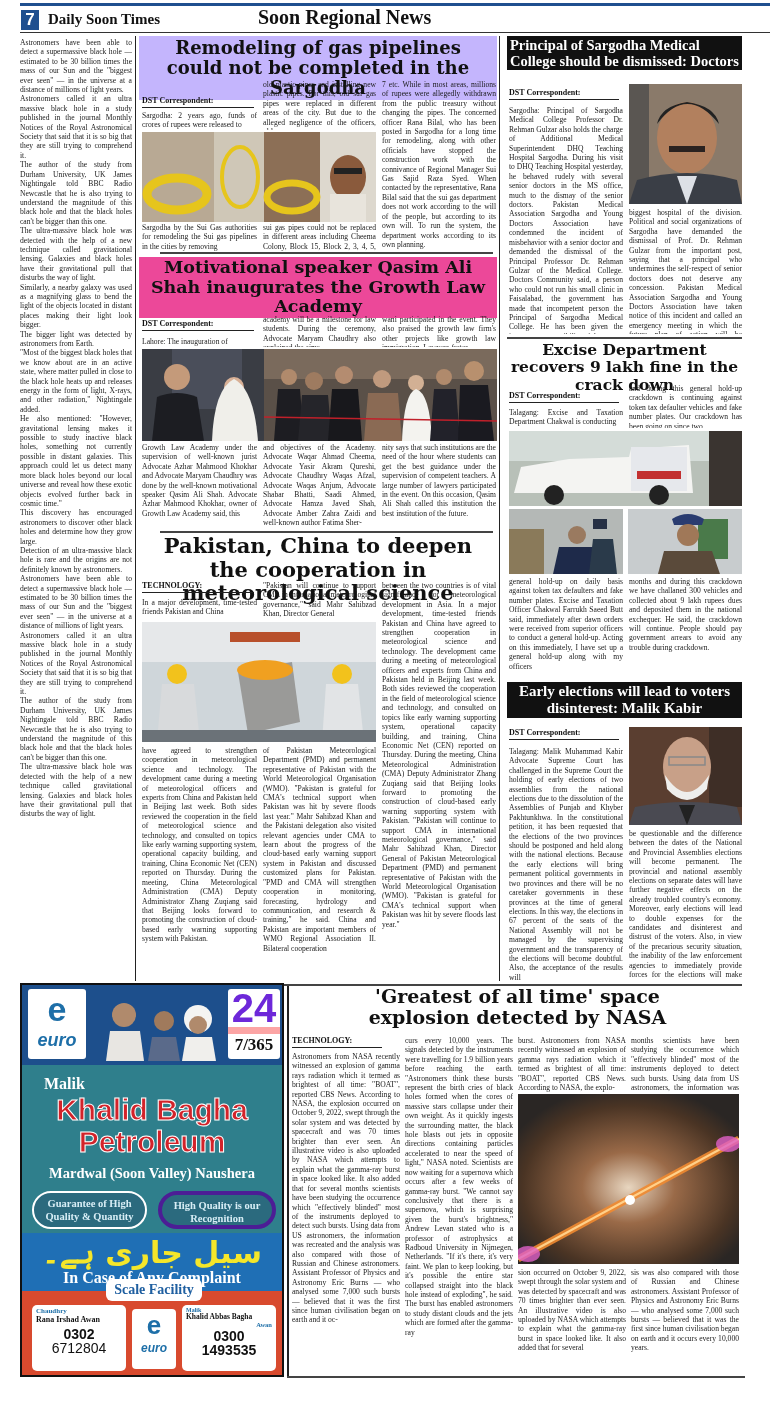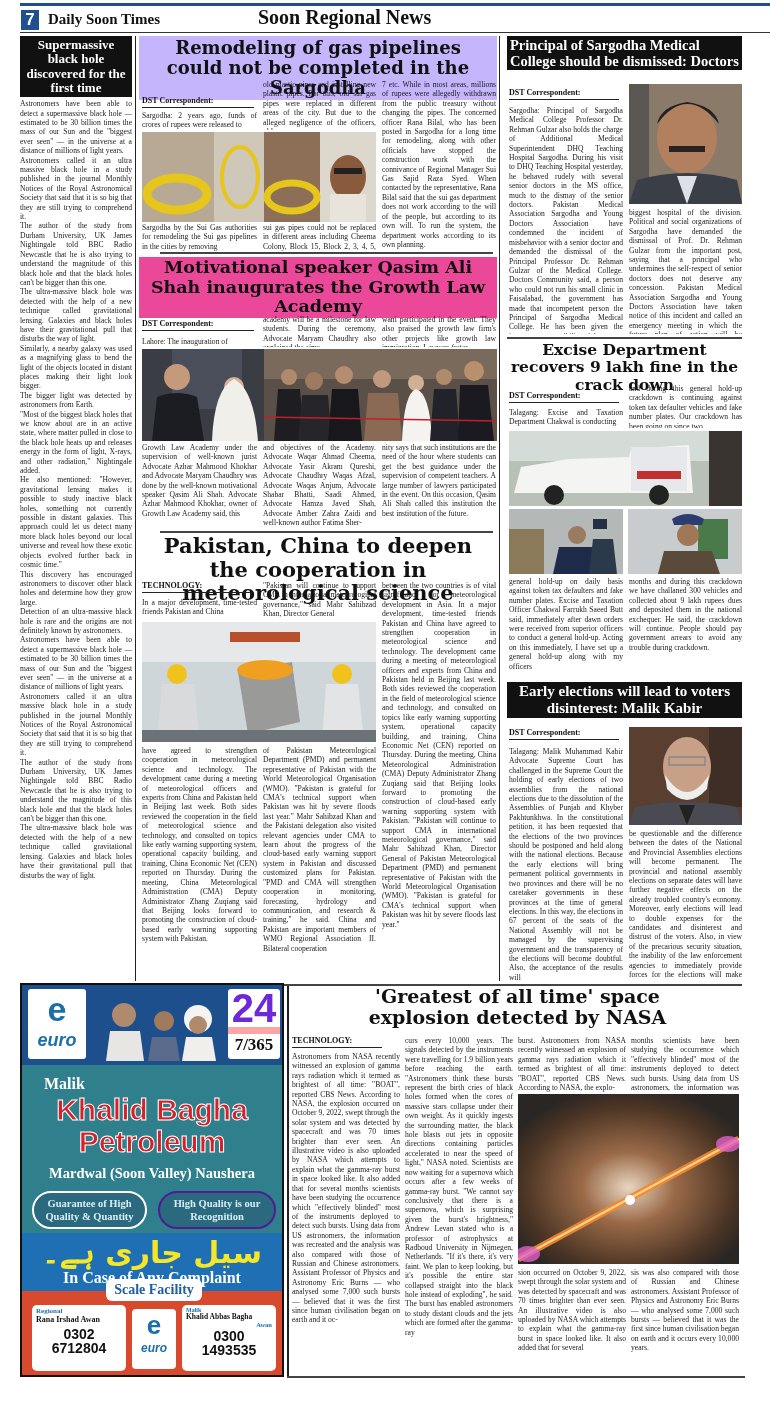--- a/index.html
+++ b/index.html
@@ -26,21 +26,20 @@
 </head>
 <body>
 
 <div class="abs topbar"></div>
 <div class="abs pnum">7</div>
 <div class="abs paper">Daily Soon Times</div>
 <div class="abs section">Soon Regional News</div>
 <div class="abs hrule"></div>
 
 <div class="abs" style="left:20px;top:36px;width:112px;height:945px;">
-  <div class="headline hl-dark" style="font-size:13px;padding:2px 2px;line-height:1.1;">Supermassive black hole discovered for the first time</div>
   <div class="txt" id="bh-body" style="height:898px;margin-top:2px;text-align:justify;">
       <p>Astronomers have been able to detect a supermassive black hole — estimated to be 30 billion times the mass of our Sun and the "biggest ever seen" — in the universe at a distance of millions of light years.</p>
       <p>Astronomers called it an ultra massive black hole in a study published in the journal Monthly Notices of the Royal Astronomical Society that said that it is so big that they are still trying to comprehend it.</p>
       <p>The author of the study from Durham University, UK James Nightingale told BBC Radio Newcastle that he is also trying to understand the magnitude of this black hole and that the black holes can't be bigger than this one.</p>
       <p>The ultra-massive black hole was detected with the help of a new technique called gravitational lensing. Galaxies and black holes have their gravitational pull that disturbs the way of light.</p>
       <p>Similarly, a nearby galaxy was used as a magnifying glass to bend the light of the objects located in distant places making their light look bigger.</p>
       <p>The bigger light was detected by astronomers from Earth.</p>
       <p>"Most of the biggest black holes that we know about are in an active state, where matter pulled in close to the black hole heats up and releases energy in the form of light, X-rays, and other radiation," Nightingale added.</p>
       <p>He also mentioned: "However, gravitational lensing makes it possible to study inactive black holes, something not currently possible in distant galaxies. This approach could let us detect many more black holes beyond our local universe and reveal how these exotic objects evolved further back in cosmic time."</p>
       <p>This discovery has encouraged astronomers to discover other black holes and determine how they grow large.</p>
@@ -245,31 +244,31 @@
   </div>
   <div class="abs" style="left:206px;top:4px;width:52px;height:70px;background:#fff;text-align:center;border-radius:3px;">
     <div style="font-family:'Liberation Sans',sans-serif;font-weight:bold;font-size:40px;color:#6d28d9;line-height:38px;">24</div>
     <div style="font-family:'Liberation Serif',serif;font-weight:bold;font-size:17px;color:#111;border-top:7px solid #fca5a5;line-height:22px;">7/365</div>
   </div>
   <div class="abs" style="left:22px;top:90px;font-family:'Liberation Serif',serif;font-weight:bold;font-size:16px;color:#fff;">Malik</div>
   <div class="abs" style="left:0;top:108px;width:260px;text-align:center;font-family:'Liberation Sans',sans-serif;font-weight:bold;font-size:30px;color:#d2232a;-webkit-text-stroke:1px #fff;">Khalid Bagha</div>
   <div class="abs" style="left:0;top:140px;width:260px;text-align:center;font-family:'Liberation Sans',sans-serif;font-weight:bold;font-size:30px;color:#d2232a;-webkit-text-stroke:1px #fff;">Petroleum</div>
   <div class="abs" style="left:0;top:180px;width:260px;text-align:center;font-family:'Liberation Serif',serif;font-weight:bold;font-size:14.5px;color:#fff;">Mardwal (Soon Valley) Naushera</div>
   <div class="abs" style="left:10px;top:206px;width:115px;height:38px;border:2px solid #fff;border-radius:20px;background:#2b6a7e;color:#d8eef6;font-family:'Liberation Serif',serif;font-weight:bold;font-size:10.5px;text-align:center;padding-top:4px;line-height:13px;">Guarantee of High Quality &amp; Quantity</div>
-  <div class="abs" style="left:136px;top:206px;width:118px;height:38px;border:2px solid #4c1d95;border-radius:20px;background:#2b6a7e;color:#d8eef6;font-family:'Liberation Serif',serif;font-weight:bold;font-size:10.5px;text-align:center;padding-top:4px;line-height:13px;">High Quality is our Recognition</div>
+  <div class="abs" style="left:136px;top:206px;width:118px;height:38px;border:4px solid #4c1d95;border-radius:20px;background:#2b6a7e;color:#d8eef6;font-family:'Liberation Serif',serif;font-weight:bold;font-size:10.5px;text-align:center;padding-top:4px;line-height:13px;">High Quality is our Recognition</div>
   <div class="abs" style="left:0;top:248px;width:260px;height:60px;background:#1f6fb5;"></div>
   <div class="abs" style="left:0;top:248px;width:260px;text-align:center;font-family:'DejaVu Sans',sans-serif;font-weight:bold;font-size:30px;color:#f5e62a;direction:rtl;line-height:40px;">سیل جاری ہے۔</div>
   <div class="abs" style="left:0;top:284px;width:260px;text-align:center;font-family:'Liberation Serif',serif;font-weight:bold;font-size:16px;color:#fff;">In Case of Any Complaint</div>
   <div class="abs" style="left:0;top:306px;width:260px;height:84px;background:#d84a2e;"></div>
   <div class="abs" style="left:84px;top:294px;width:96px;height:22px;background:#fff;border-radius:6px;text-align:center;font-family:'Liberation Serif',serif;font-weight:bold;font-size:14px;color:#1f5fa0;line-height:22px;">Scale Facility</div>
   <div class="abs" style="left:10px;top:320px;width:94px;height:66px;background:#fff;border-radius:5px;padding:2px 4px;">
-    <div style="font-family:'Liberation Serif',serif;font-size:7px;font-weight:bold;color:#1e6fa8;">Regional</div>
+    <div style="font-family:'Liberation Serif',serif;font-size:7px;font-weight:bold;color:#1e6fa8;">Chaudhry</div>
     <div style="font-family:'Liberation Serif',serif;font-size:8px;font-weight:bold;color:#111;">Rana Irshad Awan</div>
     <div style="font-family:'Liberation Sans',sans-serif;font-size:14px;font-weight:bold;color:#111;text-align:center;line-height:14px;margin-top:3px;">0302</div>
-    <div style="font-family:'Liberation Sans',sans-serif;font-size:14px;font-weight:bold;color:#111;text-align:center;line-height:14px;">6712804</div>
+    <div style="font-family:'Liberation Sans',sans-serif;font-size:14px;font-weight:normal;color:#111;text-align:center;line-height:14px;">6712804</div>
   </div>
   <div class="abs" style="left:110px;top:324px;width:44px;height:60px;background:#fff;border-radius:4px;text-align:center;">
     <div style="font-family:'Liberation Sans',sans-serif;font-size:26px;font-weight:bold;color:#1e6fa8;line-height:32px;">e</div>
     <div style="font-family:'Liberation Sans',sans-serif;font-size:12px;font-style:italic;font-weight:bold;color:#1e6fa8;">euro</div>
   </div>
   <div class="abs" style="left:160px;top:320px;width:94px;height:66px;background:#fff;border-radius:5px;padding:2px 4px;">
     <div style="font-family:'Liberation Serif',serif;font-size:6px;font-weight:bold;color:#1e6fa8;">Malik</div>
     <div style="font-family:'Liberation Serif',serif;font-size:7.5px;font-weight:bold;color:#111;line-height:8px;">Khalid Abbas Bagha</div>
     <div style="font-family:'Liberation Serif',serif;font-size:6.5px;font-weight:bold;color:#1e6fa8;text-align:right;line-height:8px;">Awan</div>
     <div style="font-family:'Liberation Sans',sans-serif;font-size:14px;font-weight:bold;color:#111;text-align:center;line-height:14px;">0300</div>

